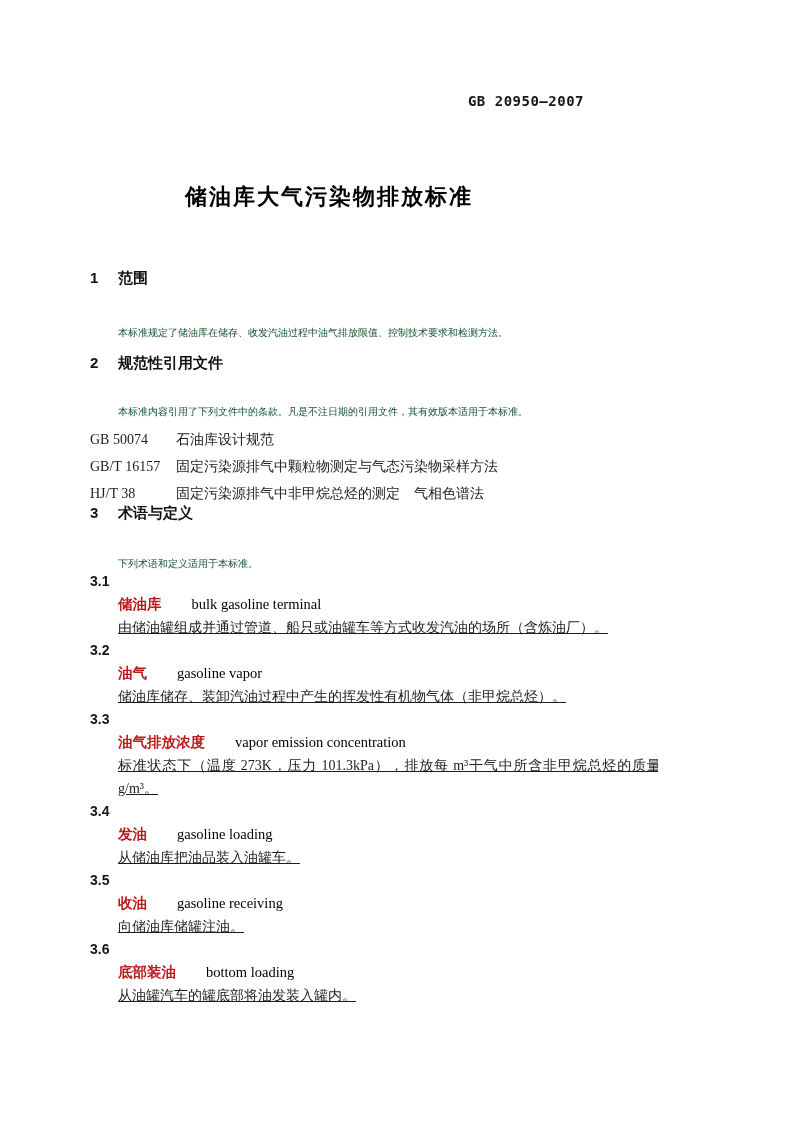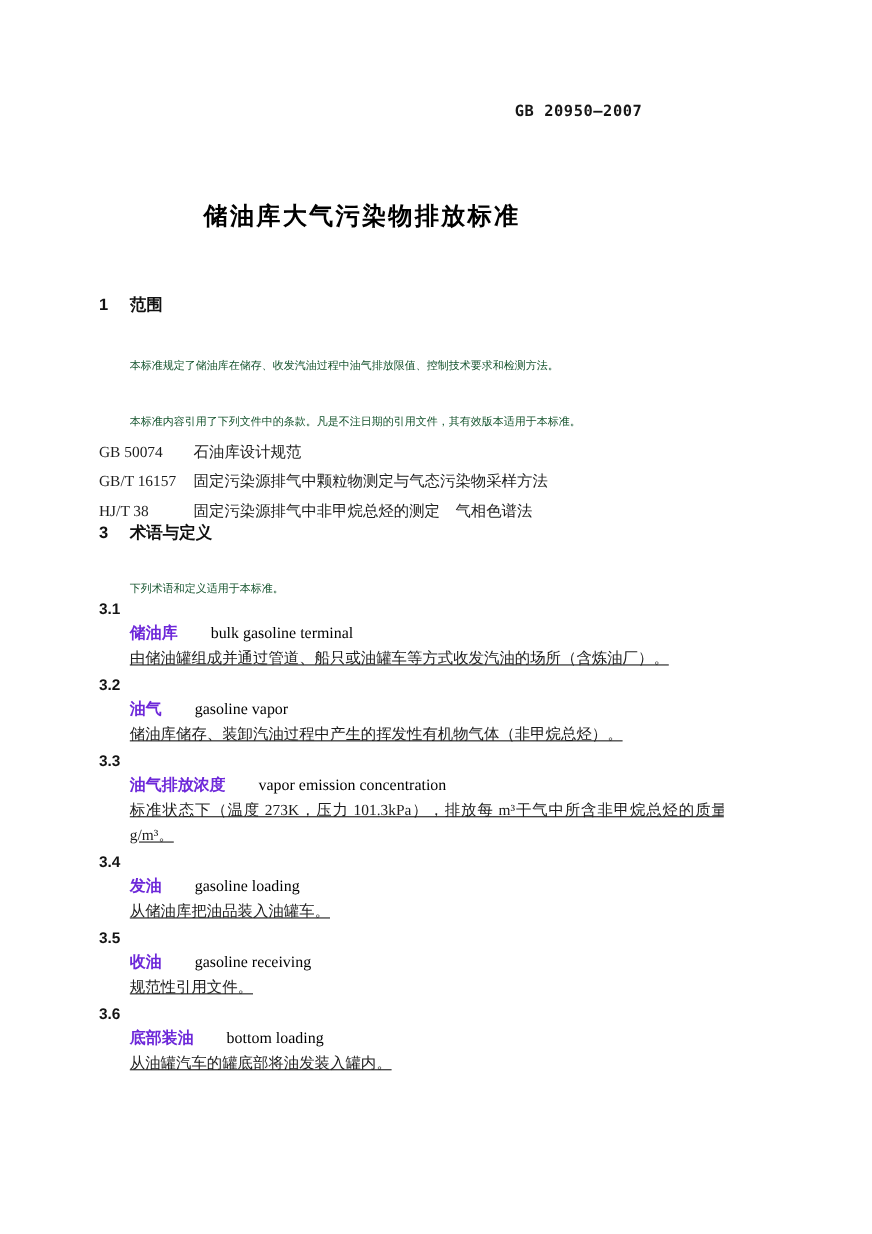--- a/index.html
+++ b/index.html
@@ -91,21 +91,21 @@
     color: #141414;
   }
   .term-line {
     padding-left: 28px;
     line-height: 23px;
     font-size: 14.5px;
   }
   .term-cn {
     font-family: "Liberation Sans", "DejaVu Sans", sans-serif;
     font-weight: 700;
-    color: #6d28d9;
+    color: #b91c1c;
   }
   .term-en {
     font-family: "Liberation Serif", "DejaVu Serif", serif;
     font-weight: 400;
     margin-left: 14px;
     color: #000000;
     padding-left: 16px;
   }
   .term-def {
     padding-left: 28px;
@@ -133,20 +133,23 @@
 
   <h1 class="doc-title">储油库大气污染物排放标准</h1>
 
   <div class="content">
 
     <div class="sec-heading" id="sec1-heading">
       <span class="sec-num">1</span><span>范围</span>
     </div>
     <p class="para indent" id="sec1-para1">本标准规定了储油库在储存、收发汽油过程中油气排放限值、控制技术要求和检测方法。</p>
 
+    <div class="sec-heading" id="sec2-heading">
+      <span class="sec-num">2</span><span>规范性引用文件</span>
+    </div>
     <p class="para indent" id="sec2-para1">本标准内容引用了下列文件中的条款。凡是不注日期的引用文件，其有效版本适用于本标准。</p>
     <div class="ref-list">
       <div class="ref-row">
         <span class="ref-code">GB 50074</span>
         <span class="ref-title">石油库设计规范</span>
       </div>
       <div class="ref-row">
         <span class="ref-code">GB/T 16157</span>
         <span class="ref-title">固定污染源排气中颗粒物测定与气态污染物采样方法</span>
       </div>
@@ -193,21 +196,21 @@
           <span class="term-cn">发油</span><span class="term-en">gasoline loading</span>
         </div>
         <div class="term-def">从储油库把油品装入油罐车。</div>
       </div>
 
       <div class="term">
         <div class="term-num">3.5</div>
         <div class="term-line">
           <span class="term-cn">收油</span><span class="term-en">gasoline receiving</span>
         </div>
-        <div class="term-def">规范性引用文件。</div>
+        <div class="term-def">向储油库储罐注油。</div>
       </div>
 
       <div class="term">
         <div class="term-num">3.6</div>
         <div class="term-line">
           <span class="term-cn">底部装油</span><span class="term-en">bottom loading</span>
         </div>
         <div class="term-def">从油罐汽车的罐底部将油发装入罐内。</div>
       </div>
 

